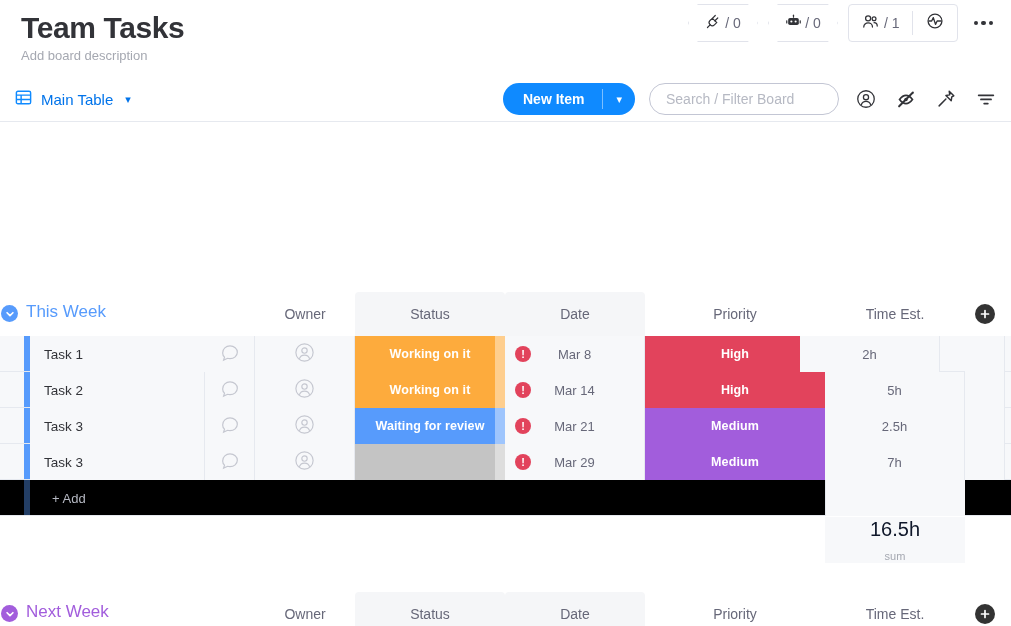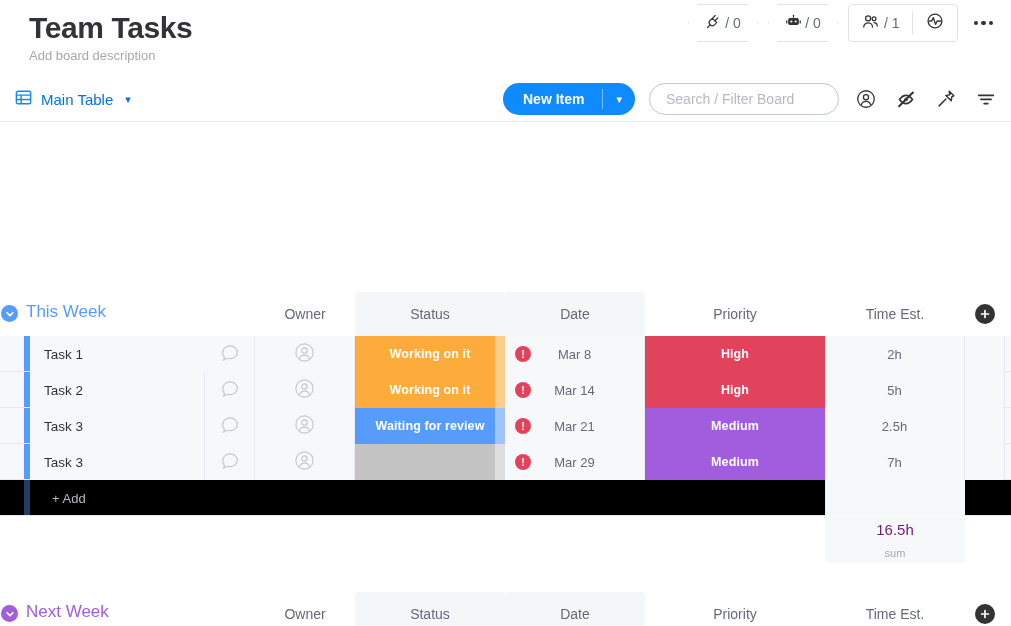--- a/index.html
+++ b/index.html
@@ -5,21 +5,21 @@
   * { box-sizing: border-box; margin: 0; padding: 0; }
   html, body {
     width: 1011px; height: 626px;
     background: #ffffff;
     font-family: "Liberation Sans", sans-serif;
     color: #323338;
     overflow: hidden;
   }
 
   
-  .board-header { position: relative; padding: 8px 16px 0 29px; height: 122px; border-bottom: 1px solid #e6e9ef; }
+  .board-header { position: relative; padding: 8px 16px 0 21px; height: 122px; border-bottom: 1px solid #e6e9ef; }
   .board-title { font-size: 30px; font-weight: 700; letter-spacing: -0.4px; color: #323338; line-height: 40px; }
   .board-desc { font-size: 13px; color: #a5a8b1; }
 
   .header-right { position: absolute; right: 12px; top: 4px; display: flex; align-items: center; gap: 10px; }
   .hex-pill {
     display: flex; align-items: center; justify-content: center; gap: 3px;
     width: 70px; height: 38px; font-size: 14px; color: #676879;
     border: 1px solid #e1e3eb; background: #fff;
     clip-path: polygon(14% 0, 86% 0, 100% 50%, 86% 100%, 14% 100%, 0 50%);
     cursor: pointer;
@@ -84,21 +84,21 @@
   .date-badge { position:absolute; width: 16px; height: 16px; border-radius:50%; background:#e2435c;
      display:flex; align-items:center; justify-content:center; color:#fff; font-size: 11px; font-weight:700; line-height:1; }
 
   .addrow { position: relative; height: 36px; background:#000000; border-bottom: 1px solid #e6e9ef; }
   .addrow .row-accent { opacity:.4; }
   .add-label { position:absolute; left: 52px; top: 11px; font-size: 13px; color:#b6b9c3; cursor:pointer; }
   .addrow-end { position:absolute; top:0; height:36px; background:#f7f8fa; border-left:1px solid #e6e9ef; }
 
   .sumcell { position:absolute; background:#f7f8fa; display:flex; flex-direction:column;
      align-items:center; justify-content:center; cursor:pointer; }
-  .sum-val { font-size: 15px; color:#701a75; }
+  .sum-val { font-size: 20px; color:#0f172a; }
   .sum-lbl { font-size: 11px; color:#a5a8b1; margin-top: 9px; }
 
   .ghost { stroke:#c5c7d0; fill:none; }
 </style>
 </head>
 <body>
 
 <div class="board-header">
   <div class="board-title">Team Tasks</div>
   <div class="board-desc">Add board description</div>
@@ -245,21 +245,21 @@
         <div class="cell plain" style="left: 255px; width: 100px;">
           <span><svg width="23" height="23" viewBox="0 0 24 24" class="ghost" stroke-width="1.2">
               <circle cx="12" cy="12" r="9"></circle>
               <circle cx="12" cy="10" r="2.8"></circle>
               <path d="M6.6 18.7c.8-2.6 2.9-4 5.4-4s4.6 1.4 5.4 4"></path>
             </svg></span>
         </div>
         <div class="cell colored" style="left: 355px; width: 150px; background: rgb(253, 171, 61);">Working on it<div class="status-tail" style="background: rgb(254, 206, 142);"></div></div>
         <div class="cell plain" style="left: 505px; width: 140px;">Mar 8<div class="date-badge" style="left: 10px;">!</div></div>
         <div class="cell colored" style="left: 645px; width: 180px; background: rgb(226, 67, 92);">High</div>
-        <div class="cell plain" style="left: 825px; width: 140px;">2h</div>
+        <div class="cell plain" style="left: 800px; width: 140px;">2h</div>
         <div class="cell plain" style="left: 965px; width: 40px;"></div>
       </div>
       <div class="row">
         <div class="row-accent" style="background: rgb(87, 155, 252);"></div>
         <div class="cell name" style="left: 30px; width: 175px;">Task 2</div>
         <div class="cell plain" style="left: 205px; width: 50px;">
           <span><svg width="22" height="22" viewBox="0 0 24 24" class="ghost" stroke-width="1.3">
               <path d="M20 11.3c0 3.8-3.6 6.9-8 6.9-.9 0-1.8-.1-2.6-.4L5 19.8l1-3.3c-1.3-1.2-2-2.8-2-4.6C4 7.4 7.6 4.3 12 4.3s8 3.1 8 7z"></path>
             </svg></span>
         </div>

